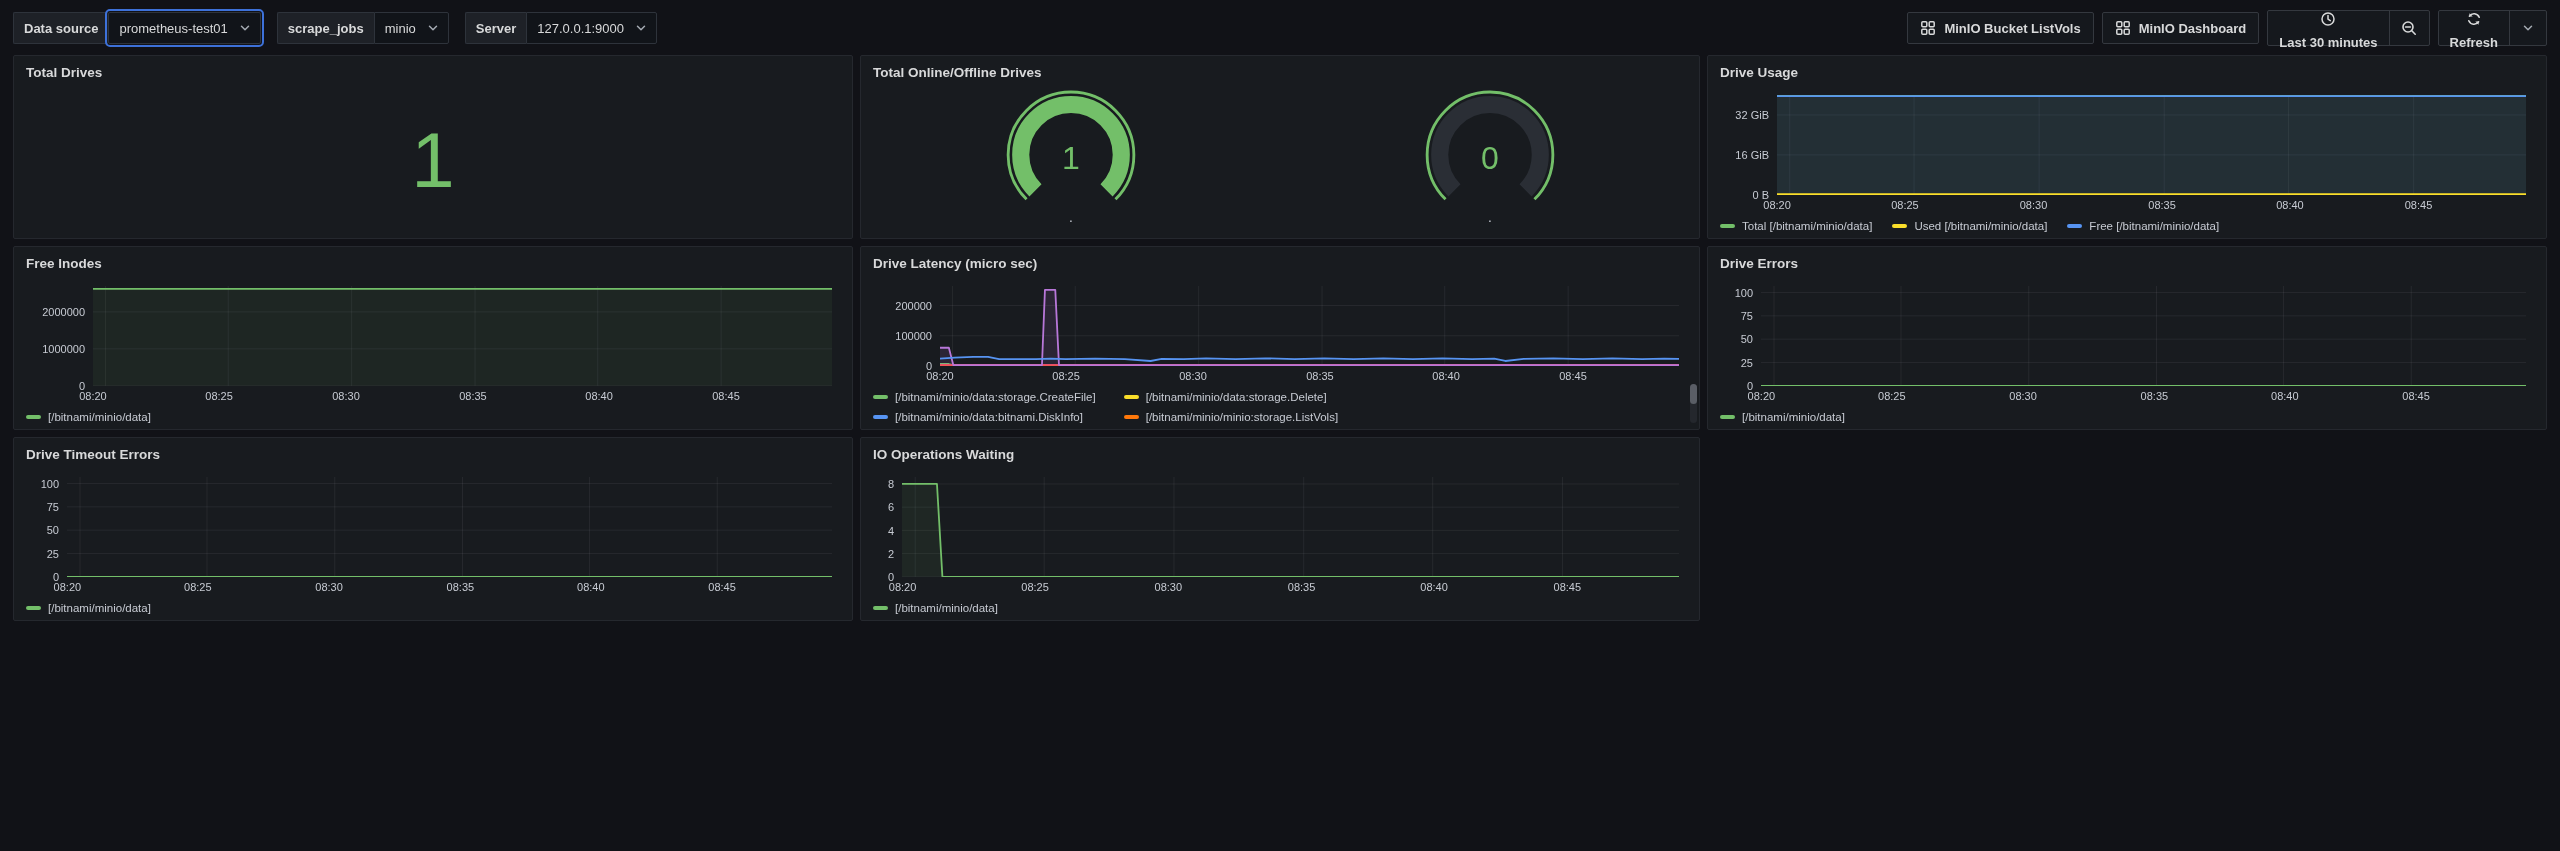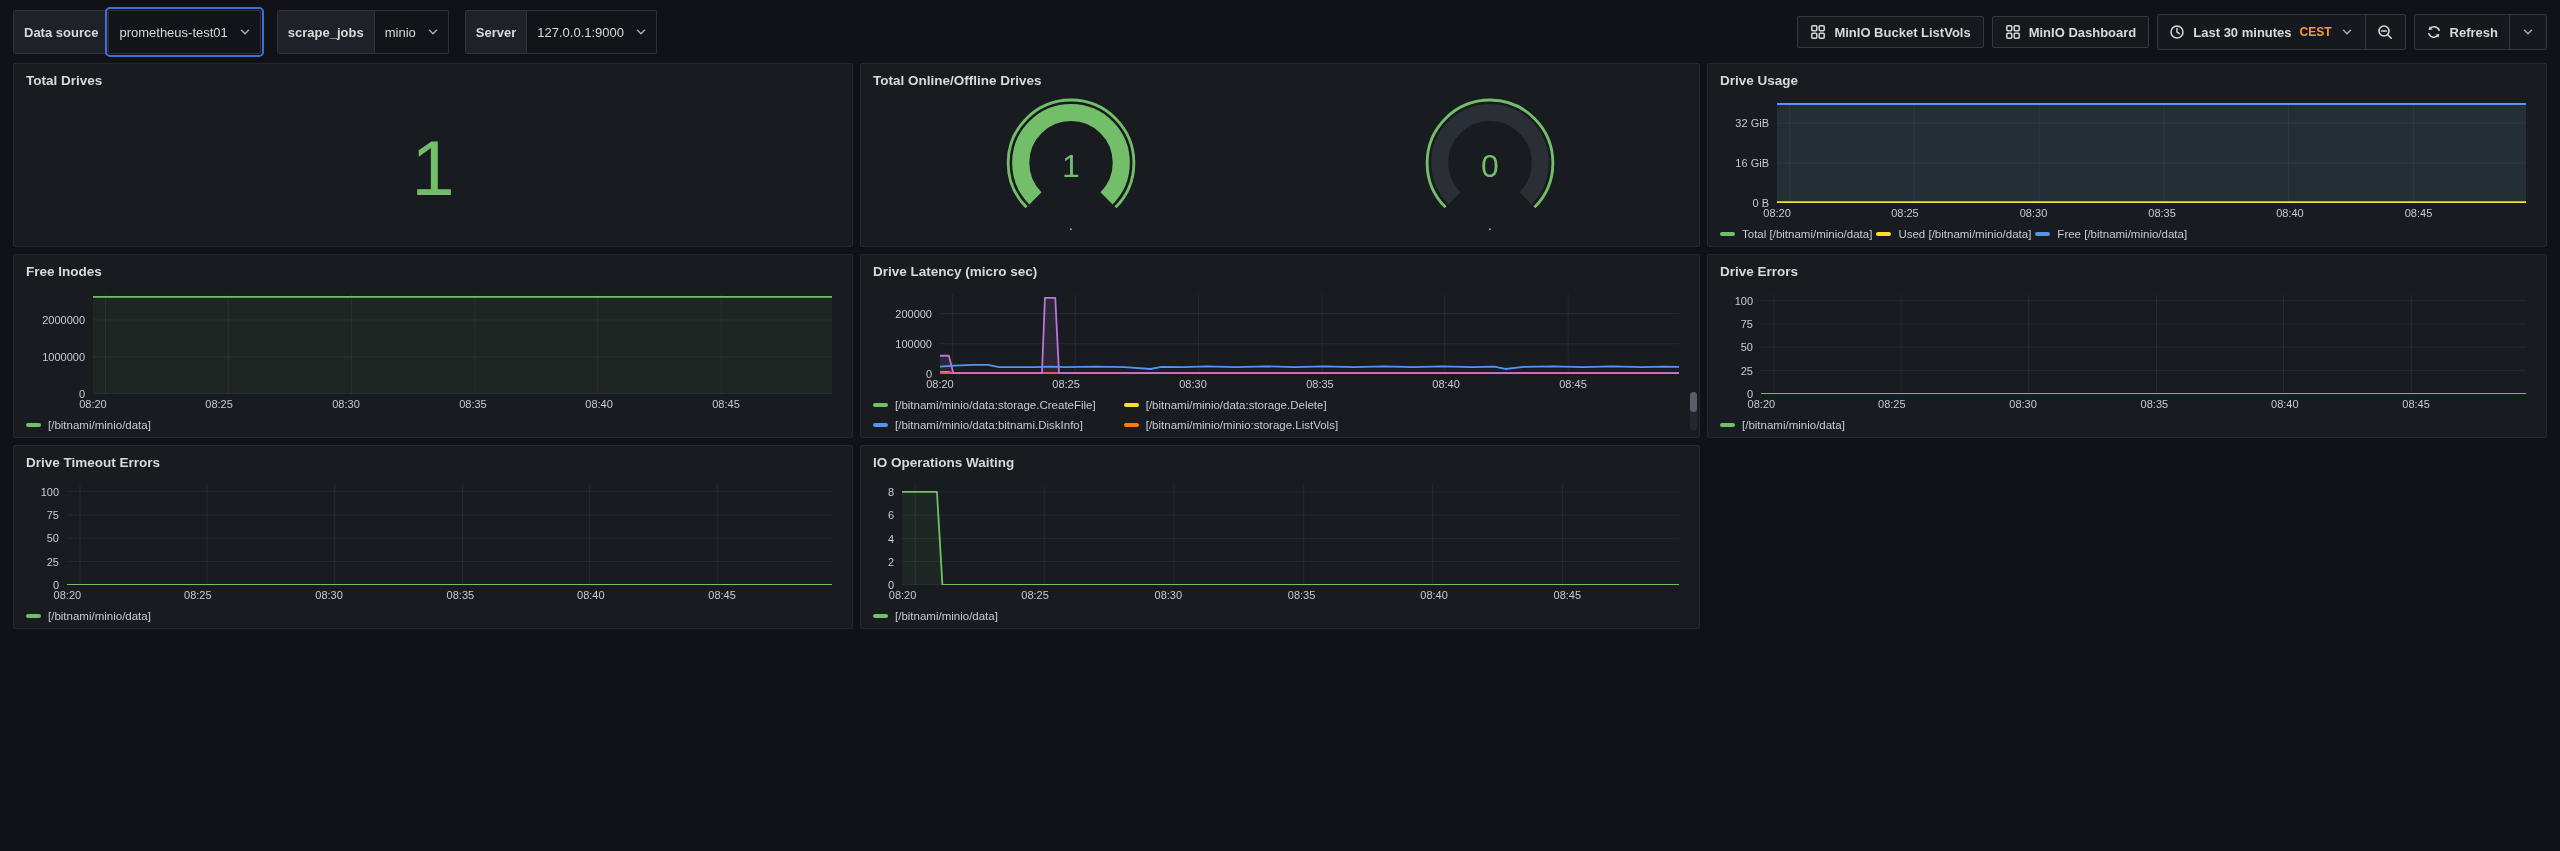--- a/index.html
+++ b/index.html
@@ -6,29 +6,29 @@
   body{
     width:2560px;height:851px;overflow:hidden;
     background:#111217;
     font-family:"Liberation Sans",sans-serif;
     -webkit-font-smoothing:antialiased;
     color:#D8D9DA;
   }
   
   .toolbar{display:flex;align-items:center;padding:10px 13px 6px 13px;gap:16px;}
   .var-group{display:flex;gap:16px;align-items:center;}
-  .var-control{display:flex;height:44px;}
+  .var-control{display:flex;height:32px;}
   .var-label{display:flex;align-items:center;padding:0 10px;background:#1E2127;border:1px solid #2E333B;border-right:none;border-radius:2px 0 0 2px;color:#D8D9DA;font-size:13px;font-weight:700;white-space:nowrap;}
   .var-select{display:flex;align-items:center;gap:10px;padding:0 8px 0 10px;background:#111419;border:1px solid #2E333B;border-radius:0 2px 2px 0;color:#D8D9DA;font-size:13px;font-weight:500;cursor:pointer;white-space:nowrap;font-family:inherit;}
   .var-select.focused{outline:2px solid #3D71D9;outline-offset:1px;border-radius:2px;}
   .toolbar-right{margin-left:auto;display:flex;gap:8px;align-items:center;}
   .nav-btn{display:flex;align-items:center;gap:8px;height:32px;padding:0 12px;background:#15181D;border:1px solid #34383F;border-radius:2px;color:#D8D9DA;font-size:13px;font-weight:700;cursor:pointer;white-space:nowrap;font-family:inherit;}
   .btn-group{display:flex;height:34px;border:1px solid #34383F;border-radius:2px;background:#15181D;align-items:stretch;}
   .btn-group .seg{display:flex;align-items:center;gap:8px;padding:0 11px;background:transparent;border:none;border-left:1px solid #34383F;color:#D8D9DA;font-size:13px;font-weight:700;cursor:pointer;font-family:inherit;white-space:nowrap;}
-  .btn-group .seg:first-child{border-left:none;}
+  .btn-group .seg:first-child{border-left:none;flex-direction:column;}
   .tz{color:#FF9830;font-weight:700;font-size:12px;}
   .icon{display:inline-flex;flex:none;}
   
   .dashboard{display:grid;grid-template-columns:repeat(3,1fr);grid-auto-rows:184px;gap:7px;padding:3px 13px;}
   .panel{background:#181B1F;border:1px solid #25282E;border-radius:2px;display:flex;flex-direction:column;min-width:0;overflow:hidden;}
   .panel-title{font-size:13.5px;font-weight:700;color:#D8D9DA;margin:0;padding:9px 12px 0 12px;line-height:1.2;cursor:pointer;}
   .panel-body{flex:1;display:flex;flex-direction:column;min-height:0;}
   
   .stat-value{margin:auto;font-size:78px;font-weight:500;line-height:1;}
   
@@ -38,21 +38,21 @@
   .gauge-caption{font:12px "Liberation Sans",sans-serif;}
   
   .chart{display:flex;flex-direction:column;flex:1;min-height:0;margin-top:14px;padding-bottom:4px;}
   .plot-row{display:flex;flex:1;min-height:0;margin-right:20px;padding-left:13px;}
   .y-axis{position:relative;font-size:11px;color:#C7CBD3;flex:none;}
   .ytick{position:absolute;right:8px;white-space:nowrap;}
   .plot{flex:1;position:relative;}
   .plot-svg{position:absolute;inset:0;width:100%;height:100%;}
   .x-axis{height:15px;position:relative;font-size:11px;color:#C7CBD3;margin-top:3px;margin-right:12px;}
   .xtick{position:absolute;transform:translateX(-50%);top:1px;white-space:nowrap;}
-  .legend{display:flex;gap:4px;padding:7px 14px 2px 12px;font-size:11.5px;color:#C7CBD3;position:relative;flex-wrap:wrap;align-content:flex-start;}
+  .legend{display:flex;gap:20px;padding:7px 14px 2px 12px;font-size:11.5px;color:#C7CBD3;position:relative;flex-wrap:wrap;align-content:flex-start;}
   .legend.legend-grid{display:grid;grid-template-columns:max-content max-content;column-gap:28px;row-gap:8px;}
   .legend-item{display:flex;align-items:center;gap:7px;cursor:pointer;white-space:nowrap;}
   .swatch{width:15px;height:4px;border-radius:2px;display:inline-block;flex:none;}
   .scrollbar{position:absolute;right:2px;top:0;bottom:2px;width:7px;background:#24272D;border-radius:4px;}
   .scroll-thumb{width:100%;height:52%;background:#5A5E66;border-radius:4px;}
 </style>
 </head>
 <body>
 
 <div class="toolbar">

